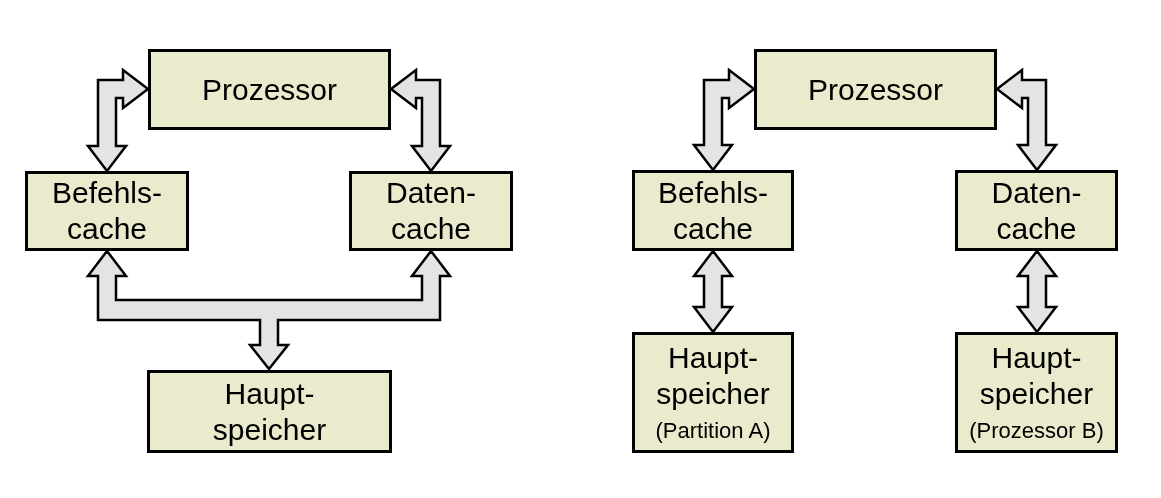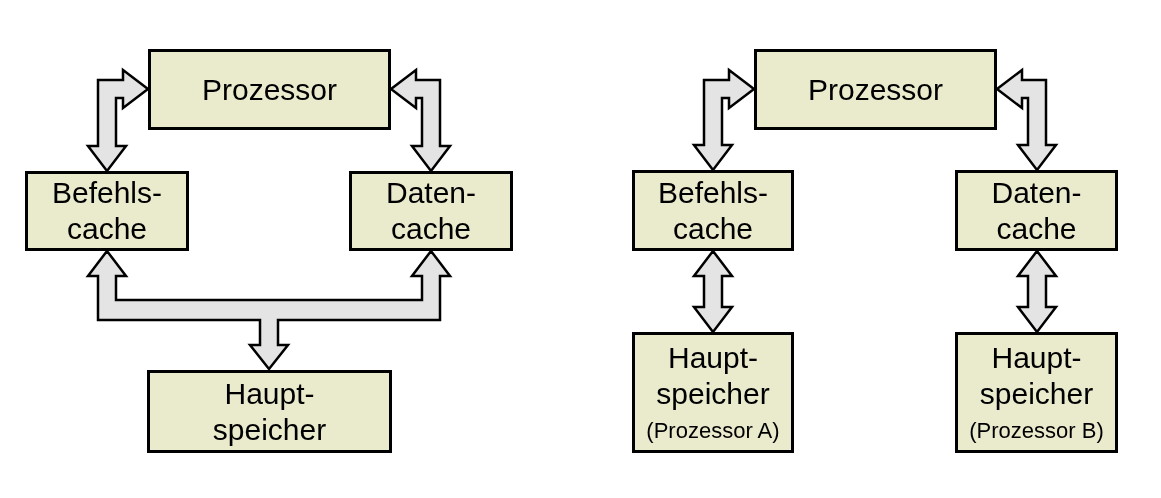--- a/index.html
+++ b/index.html
@@ -111,21 +111,21 @@
   </div>
 
   <div class="box" style="left:955px; top:170px; width:163px; height:81px;">
     <span class="line">Daten-</span>
     <span class="line">cache</span>
   </div>
 
   <div class="box" style="left:632px; top:332px; width:162px; height:121px;">
     <span class="line">Haupt-</span>
     <span class="line">speicher</span>
-    <span class="partition">(Prozessor A)</span>
+    <span class="partition">(Partition A)</span>
   </div>
 
   <div class="box" style="left:955px; top:332px; width:163px; height:121px;">
     <span class="line">Haupt-</span>
     <span class="line">speicher</span>
     <span class="partition">(Prozessor B)</span>
   </div>
 
 </div>
 

